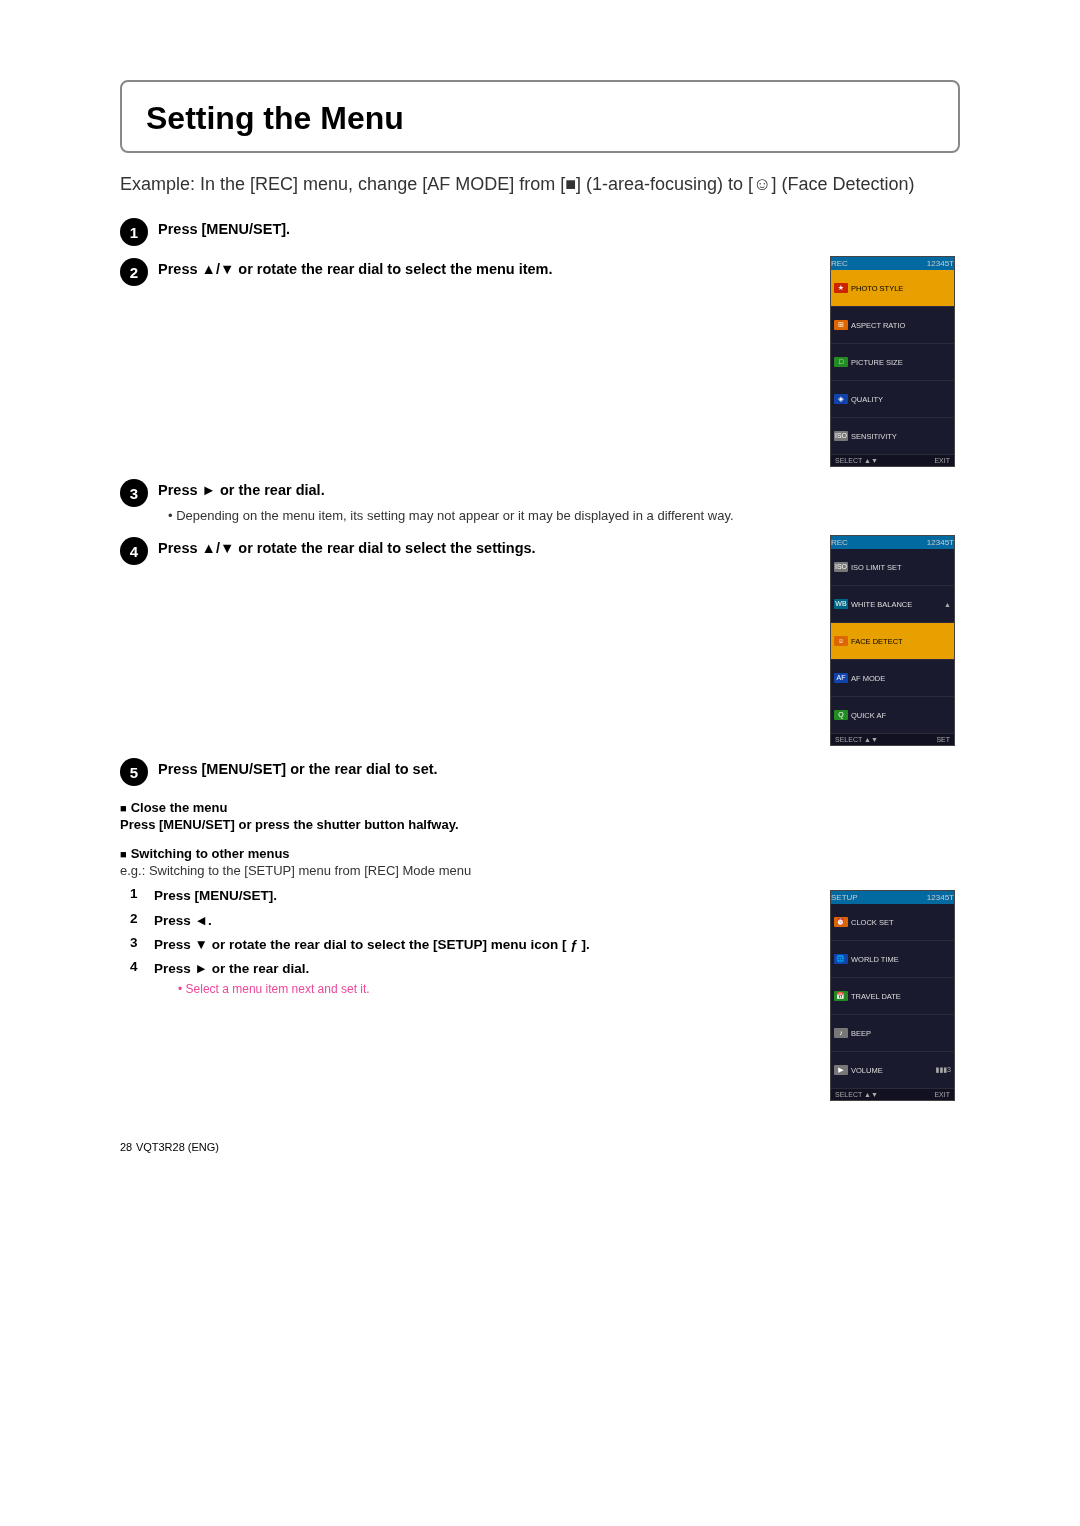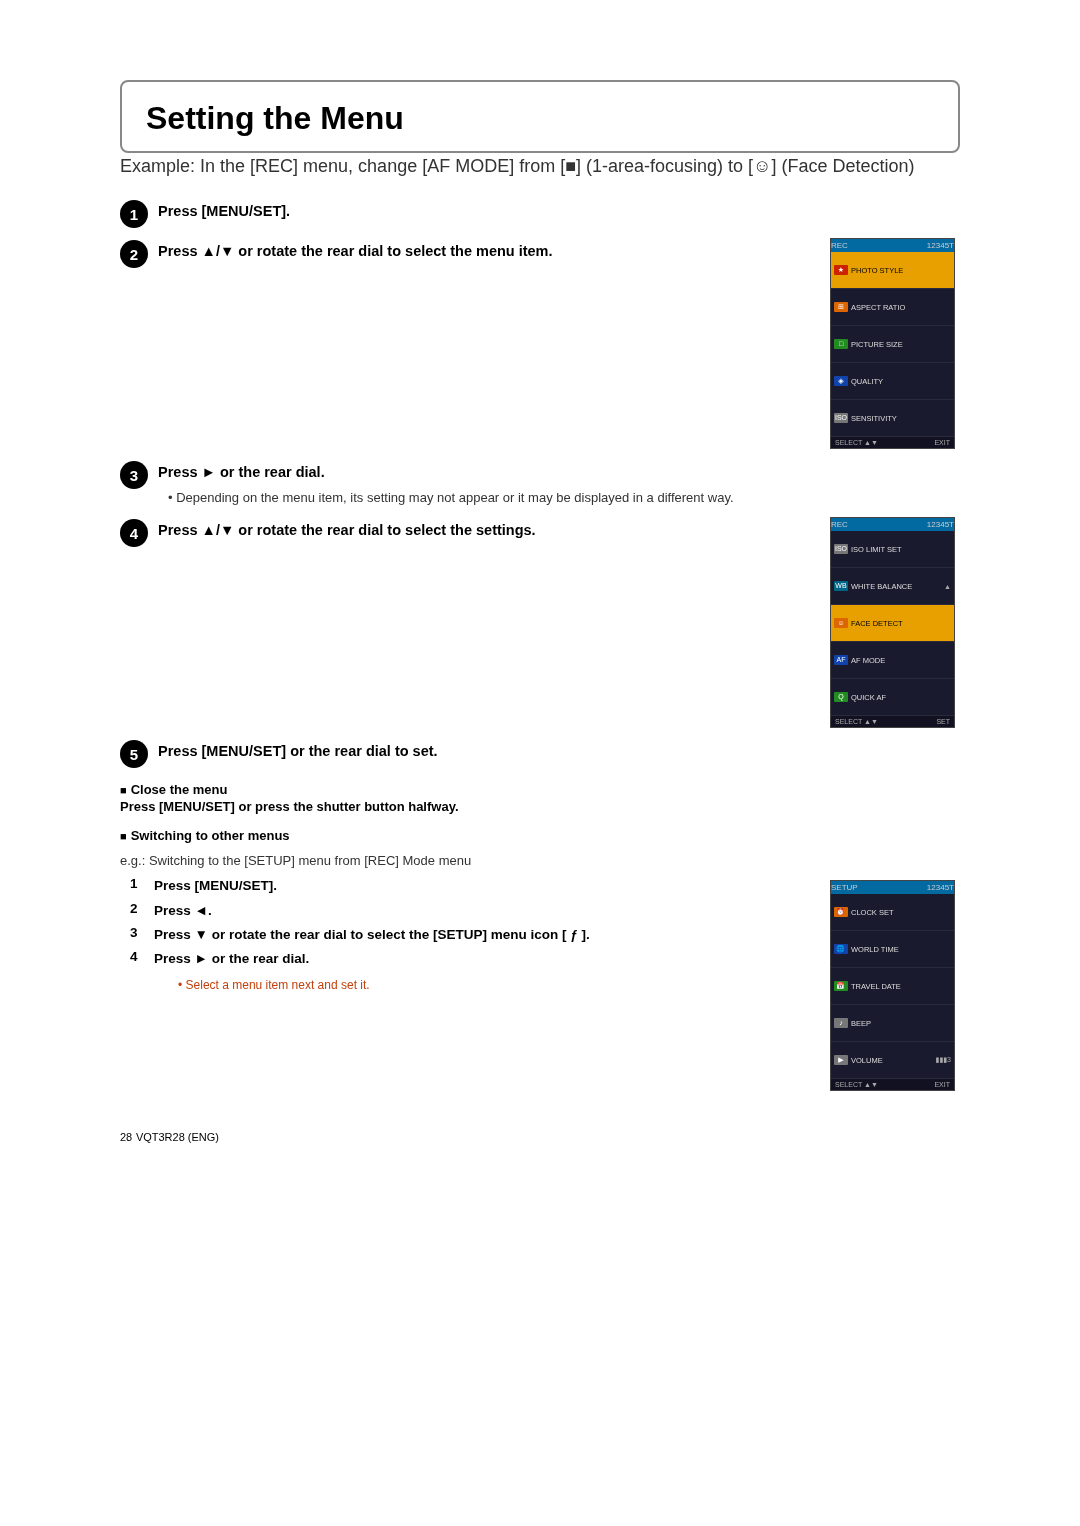--- a/index.html
+++ b/index.html
@@ -13,20 +13,21 @@
       padding: 80px 120px;
     }
     .page-container {
       max-width: 840px;
       margin: 0 auto;
     }
     .title-box {
       border: 2px solid #888;
       border-radius: 8px;
       padding: 18px 24px 14px 24px;
+      margin-bottom: 18px;
     }
     .title-box h1 {
       font-size: 32px;
       font-weight: bold;
       color: #000;
     }
     .example-text {
       font-size: 18px;
       color: #333;
       margin-bottom: 18px;
@@ -101,21 +102,21 @@
       font-weight: bold;
       margin-bottom: 10px;
       padding-left: 0;
     }
     .switching-label {
       font-size: 13px;
       font-weight: bold;
       display: flex;
       align-items: center;
       gap: 4px;
-      margin-bottom: 10px;
+      margin-bottom: 2px;
     }
     .switching-label::before {
       content: "■";
       font-size: 11px;
     }
     .switching-example {
       font-size: 13px;
       color: #333;
       margin-bottom: 8px;
     }
@@ -135,23 +136,23 @@
     }
     .sub-step-content {
       flex: 1;
       line-height: 1.5;
     }
     .sub-step-content strong {
       font-weight: bold;
     }
     .sub-step-note {
       font-size: 12px;
-      color: #c2410c;
+      color: #ec4899;
       padding-left: 24px;
-      margin-top: 7px;
+      margin-top: 1px;
     }
     .sub-step-note::before {
       content: "• ";
     }
     .page-number {
       font-size: 13px;
       font-weight: bold;
       margin-top: 38px;
     }
     .page-number span {

